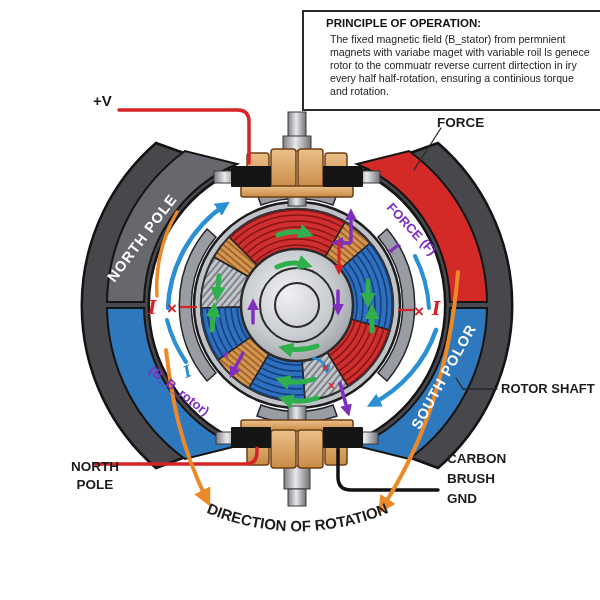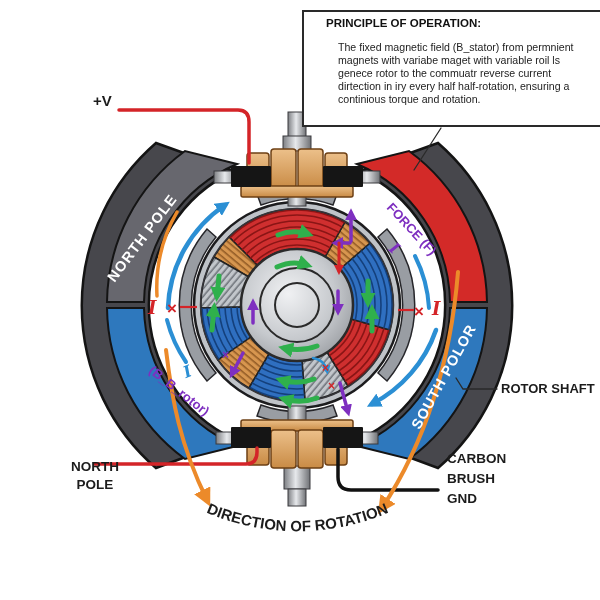--- a/index.html
+++ b/index.html
@@ -2,21 +2,21 @@
 <html><head>
 <meta charset="utf-8">
 <style>
   html,body{margin:0;padding:0;background:#fff;}
   #stage{position:relative;width:600px;height:600px;background:#ffffff;overflow:hidden;
          font-family:"Liberation Sans",sans-serif;}
   #stage svg{position:absolute;left:0;top:0;}
   .infobox{position:absolute;left:302px;top:10px;width:272px;background:#fff;
            border:2px solid #2a2a2a;padding:5px 8px 7px 22px;}
   .infobox .t{font-size:11.5px;font-weight:bold;color:#111;margin:0 0 1px 0;}
-  .infobox .b{font-size:10.6px;line-height:1.22;color:#222;margin:12px;}
+  .infobox .b{font-size:10.6px;line-height:1.22;color:#222;margin:4px;}
   text{font-family:"Liberation Sans",sans-serif;}
   .lbl{font-weight:bold;fill:#1c1c1c;}
   .cur{font-family:"DejaVu Serif",serif;font-style:italic;font-weight:bold;}
 </style>
 </head>
 <body>
 
 <div id="stage">
 
 <svg width="600" height="600" viewBox="0 0 600 600">

